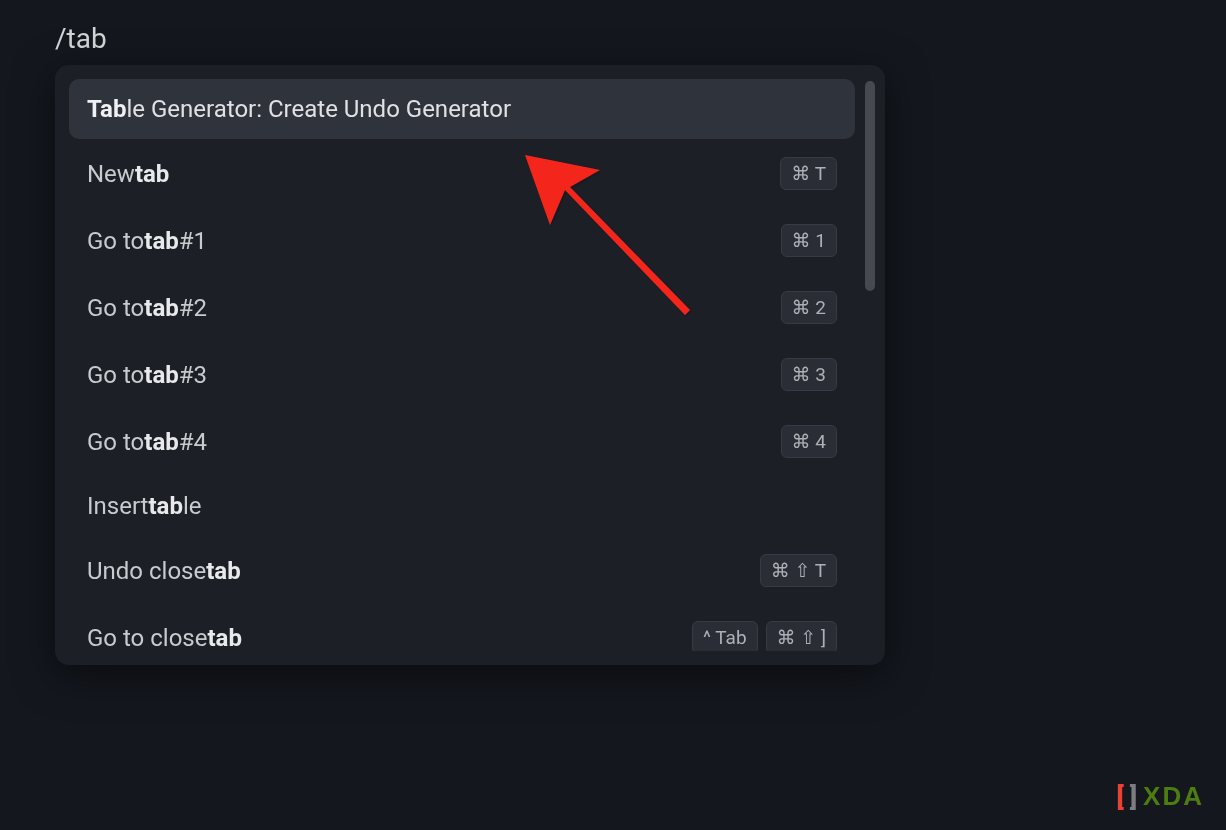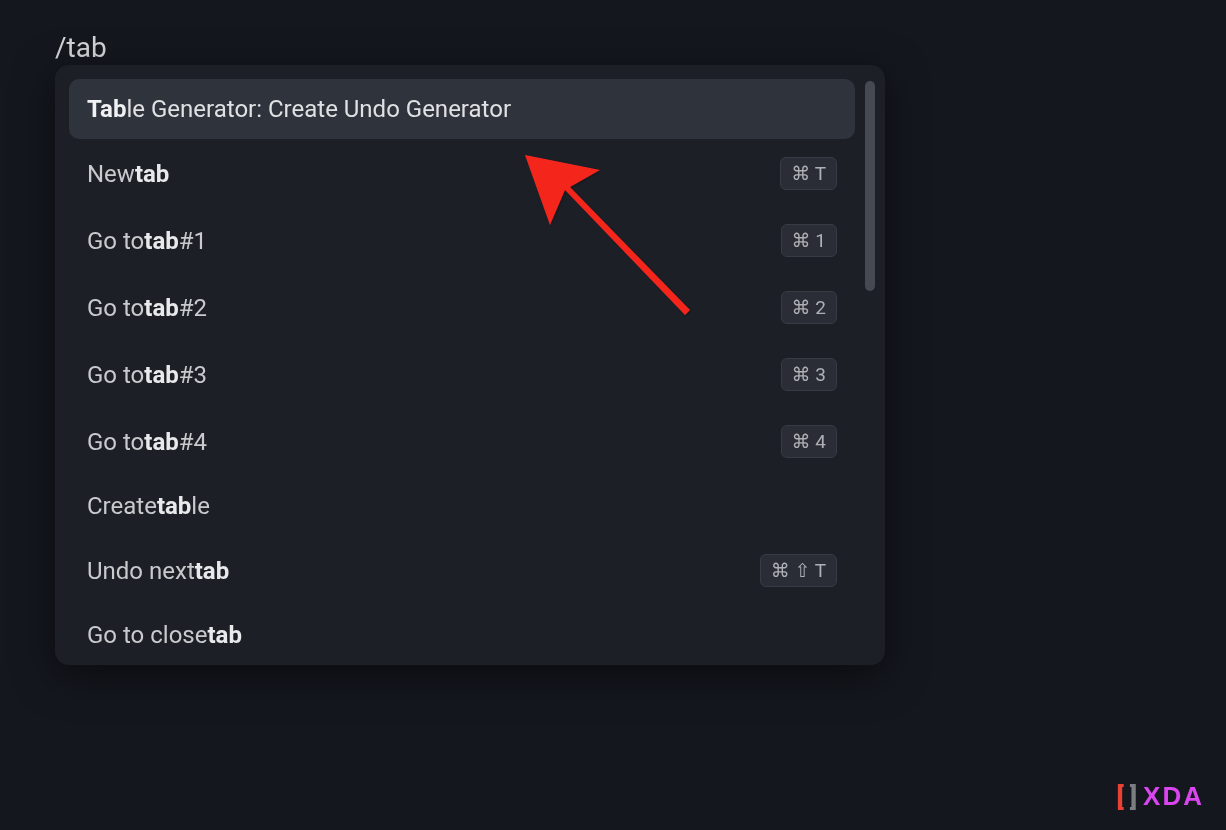--- a/index.html
+++ b/index.html
@@ -17,21 +17,20 @@
       position: relative;
     }
     
     .search-text {
       position: absolute;
       top: 22px;
       left: 55px;
       font-size: 28px;
       color: #d4d5d7;
       font-weight: 400;
-      margin-top: 9px;
     }
     
     .palette-container {
       position: absolute;
       top: 65px;
       left: 55px;
       width: 830px;
       height: 600px;
       background: #1c1f26;
       border-radius: 14px;
@@ -137,21 +136,21 @@
       color: #e94234;
       font-weight: 900;
     }
     
     .logo-bracket-right {
       color: #7c7d80;
       font-weight: 900;
     }
     
     .logo-text {
-      color: #d946ef;
+      color: #4d7c0f;
       font-family: Arial, sans-serif;
     }
   </style>
 </head>
 <body>
 
 <div class="search-text">/tab</div>
 
 <div class="palette-container">
   <div class="palette-list" id="palette-list">
@@ -207,41 +206,45 @@
           <span>Go to </span>
           <b>tab</b>
           <span> #4</span>
         </span>
         <div class="shortcuts">
           <span class="shortcut-badge">⌘ 4</span>
         </div>
       </div>
       <div class="palette-item">
         <span class="item-label">
-          <span>Create </span>
+          <span>Insert </span>
           <b>tab</b>
           <span>le</span>
         </span>
       </div>
       <div class="palette-item">
         <span class="item-label">
-          <span>Undo next </span>
+          <span>Undo close </span>
           <b>tab</b>
           <span></span>
         </span>
         <div class="shortcuts">
           <span class="shortcut-badge">⌘ ⇧ T</span>
         </div>
       </div>
       <div class="palette-item">
         <span class="item-label">
           <span>Go to close </span>
           <b>tab</b>
           <span></span>
         </span>
+        <div class="shortcuts">
+          <span class="shortcut-badge">^ Tab</span>
+          <span class="shortcut-badge">⌘ ⇧ ]</span>
+        </div>
       </div>
     </div>
   <div class="scrollbar-track">
     <div class="scrollbar-thumb"></div>
   </div>
 </div>
 
 <svg class="arrow-annotation" width="200" height="200" viewBox="0 0 200 200">
   <defs>
     <filter id="shadow" x="-20%" y="-20%" width="140%" height="140%">

